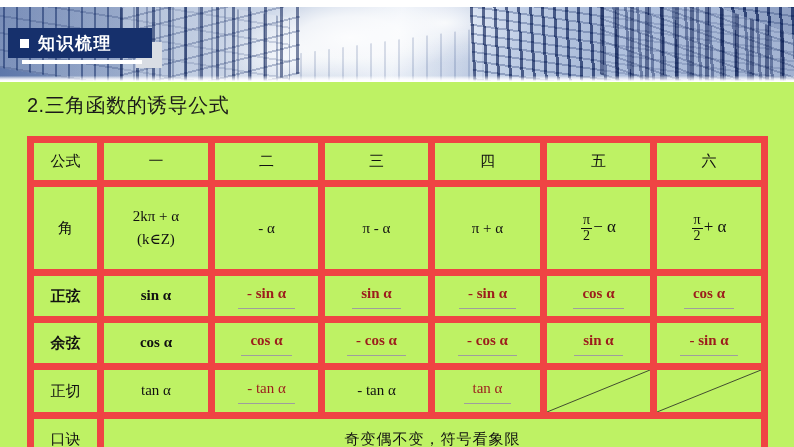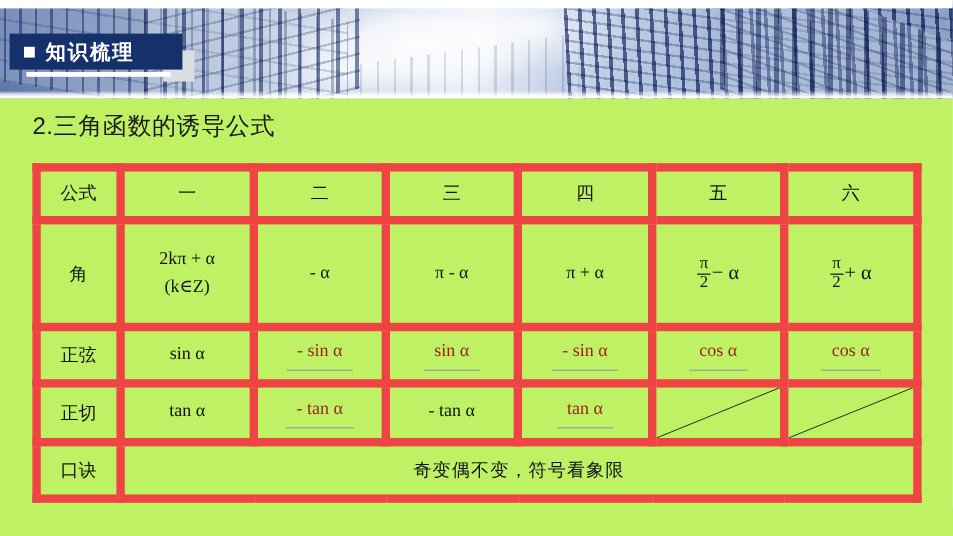--- a/index.html
+++ b/index.html
@@ -184,21 +184,21 @@
   col.c0 { width: 70px; }
   col.c1 { width: 111px; }
   col.c2 { width: 110px; }
   col.c3 { width: 110px; }
   col.c4 { width: 112px; }
   col.c5 { width: 110px; }
   col.c6 { width: 111px; }
 
   .row-head td { height: 37px; font-size: 18px; }
   .row-angle td { height: 82px; }
-  .row-fn td { height: 40px; }
+  .row-fn td { height: 40px; font-weight: bold; }
   .row-tan td { height: 42px; }
   .row-mnemonic td { height: 40px; }
 
   .hdr-label, .row-label {
     font-size: 18px;
     color: #111111;
   }
   .row-label { font-size: 18px; }
 
   
@@ -333,20 +333,29 @@
         <tr class="row-fn">
           <td class="row-label">正弦</td>
           <td><span class="ans black">sin α</span></td>
           <td><span class="ans red">- sin α</span></td>
           <td><span class="ans red">sin α</span></td>
           <td><span class="ans red">- sin α</span></td>
           <td><span class="ans red">cos α</span></td>
           <td><span class="ans red">cos α</span></td>
         </tr>
 
+        <tr class="row-fn">
+          <td class="row-label">余弦</td>
+          <td><span class="ans black">cos α</span></td>
+          <td><span class="ans red">cos α</span></td>
+          <td><span class="ans red">- cos α</span></td>
+          <td><span class="ans red">- cos α</span></td>
+          <td><span class="ans red">sin α</span></td>
+          <td><span class="ans red">- sin α</span></td>
+        </tr>
 
         <tr class="row-tan">
           <td class="row-label">正切</td>
           <td><span class="ans black">tan α</span></td>
           <td><span class="ans red">- tan α</span></td>
           <td><span class="ans black">- tan α</span></td>
           <td><span class="ans red">tan α</span></td>
           <td class="cell-pad">
             <div class="diag">
               <svg viewBox="0 0 100 40" preserveAspectRatio="none" aria-hidden="true">

